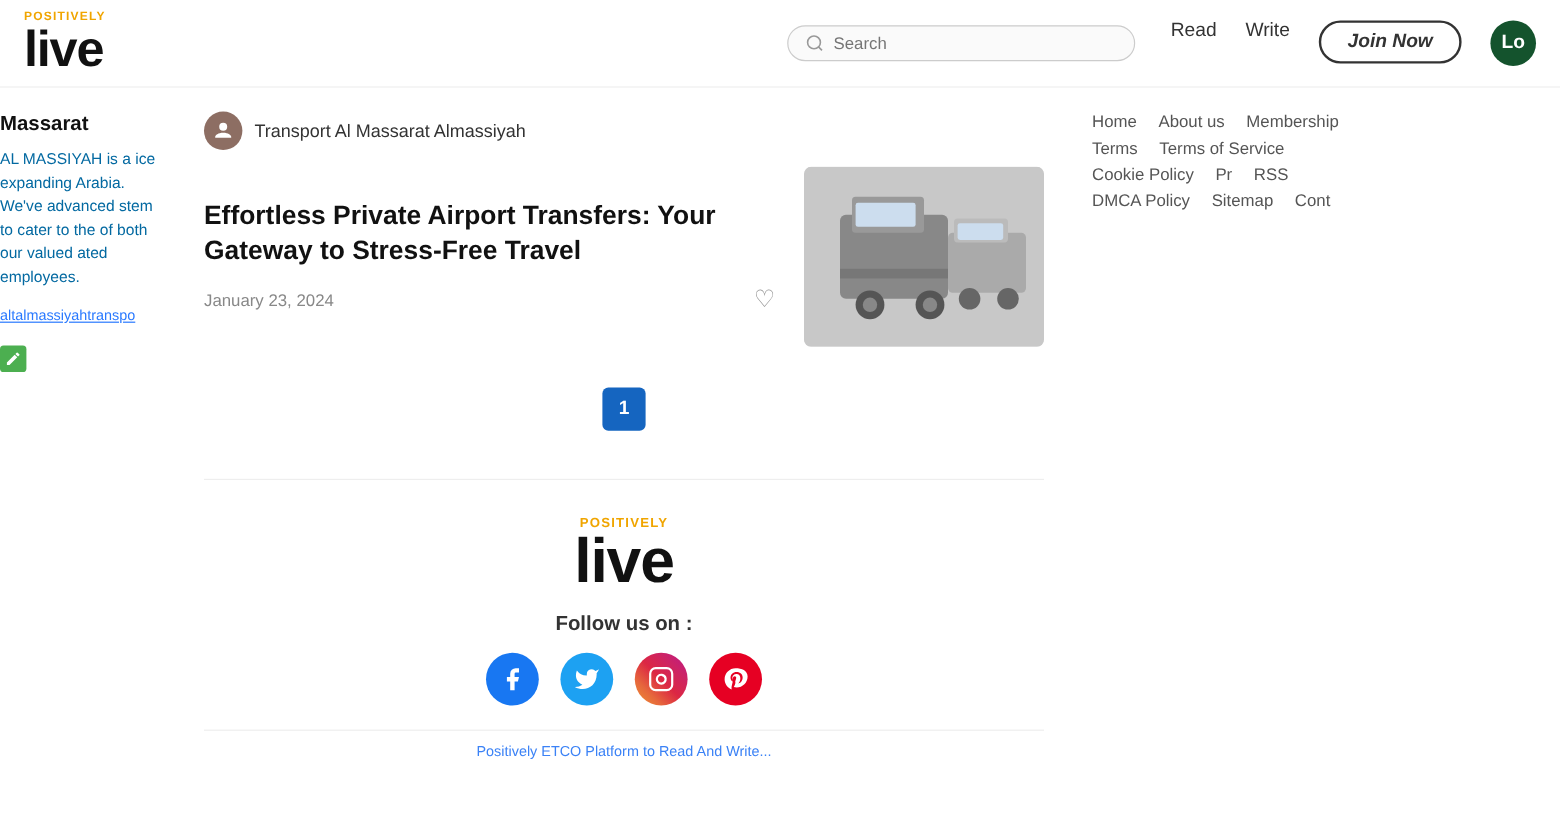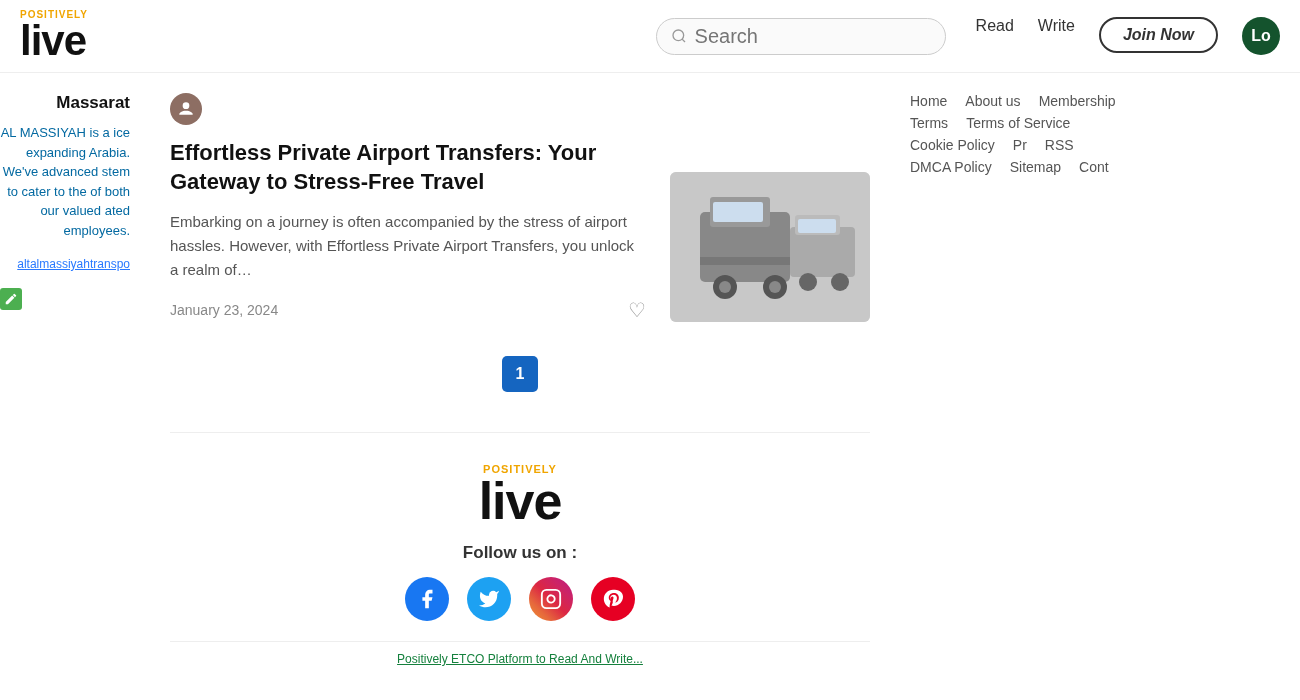--- a/index.html
+++ b/index.html
@@ -43,21 +43,21 @@
       border: 1px solid #ccc;
       border-radius: 20px;
       padding: 6px 14px;
       width: 290px;
       background: #fafafa;
     }
     .search-wrapper input {
       border: none;
       background: transparent;
       outline: none;
-      font-size: 20px;
+      font-size: 14px;
       color: #555;
       width: 100%;
     }
     .search-icon-svg {
       color: #999;
       margin-right: 8px;
       flex-shrink: 0;
     }
     .header-nav {
       display: flex;
@@ -101,21 +101,20 @@
       display: flex;
       width: 100%;
     }
 
     
     .sidebar-left {
       width: 140px;
       flex-shrink: 0;
       padding: 20px 10px 20px 0;
       overflow: hidden;
-      text-align: right;
     }
     .sidebar-author-name {
       font-size: 17px;
       font-weight: 700;
       color: #111;
       margin-bottom: 10px;
     }
     .sidebar-body-text {
       font-size: 13px;
       color: #0369a1;
@@ -161,21 +160,21 @@
       justify-content: center;
       font-size: 12px;
       color: white;
     }
     .author-name-text {
       font-size: 15px;
       color: #333;
     }
     .article-card {
       display: flex;
-      align-items: flex-end;
+      align-items: center;
       gap: 24px;
       margin-bottom: 34px;
     }
     .article-content {
       flex: 1;
     }
     .article-title {
       font-size: 22px;
       font-weight: 800;
       color: #111;
@@ -296,23 +295,22 @@
     .social-icon.facebook { background: #1877f2; }
     .social-icon.twitter { background: #1da1f2; }
     .social-icon.instagram { background: linear-gradient(45deg, #f09433, #e6683c, #dc2743, #cc2366, #bc1888); }
     .social-icon.pinterest { background: #e60023; }
     .social-icon svg { fill: white; }
 
     .bottom-bar {
       text-align: center;
       padding: 10px;
       font-size: 12px;
-      color: #15803d;
+      color: #3b82f6;
       border-top: 1px solid #eee;
-      text-decoration: underline;
     }
   </style>
 </head>
 <body>
 
 <div class="header">
   <div class="logo-area">
     <span class="logo-positively">POSITIVELY</span>
     <span class="logo-live">live</span>
   </div>
@@ -350,26 +348,26 @@
 
   <div class="article-area">
 
     <div class="article-author-row">
       <div class="author-avatar">
         <svg width="20" height="20" viewBox="0 0 24 24" fill="white">
           <circle cx="12" cy="8" r="4"></circle>
           <path d="M12 14c-5 0-8 2.5-8 4v1h16v-1c0-1.5-3-4-8-4z"></path>
         </svg>
       </div>
+      <span class="author-name-text">Transport Al Massarat Almassiyah</span>
     </div>
 
     <div class="article-card">
       <div class="article-content">
         <div class="article-title">Effortless Private Airport Transfers: Your Gateway to Stress-Free Travel</div>
-        <div class="article-excerpt">Embarking on a journey is often accompanied by the stress of airport hassles. However, with Effortless Private Airport Transfers, you unlock a realm of…</div>
         <div class="article-meta">
           <span class="article-date">January 23, 2024</span>
           <span class="like-icon">♡</span>
         </div>
       </div>
       <div class="article-image">
 
         <svg width="200" height="150" viewBox="0 0 200 150">
           <rect width="200" height="150" fill="#c8c8c8"></rect>
 

